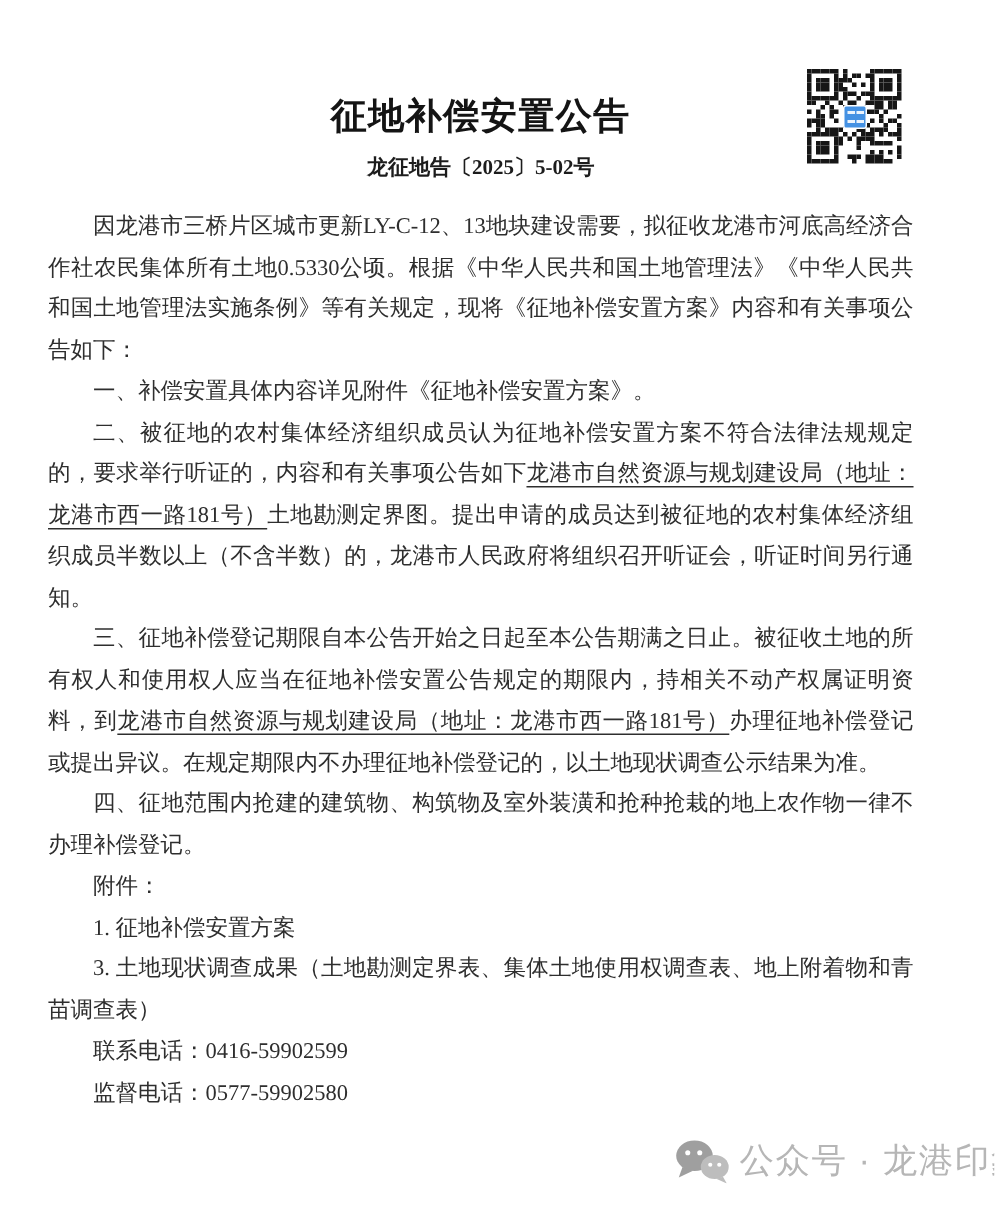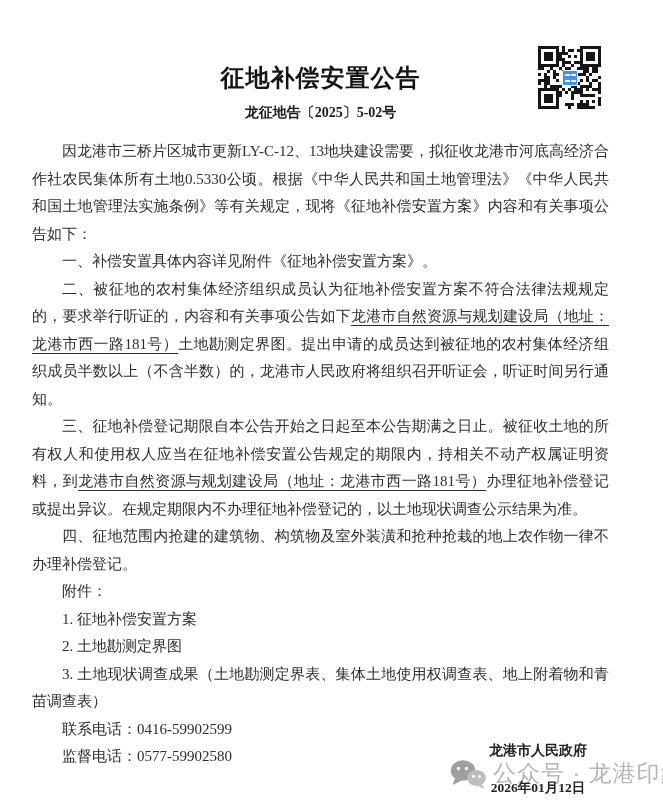--- a/index.html
+++ b/index.html
@@ -302,21 +302,20 @@
     <div class="doc-number">龙征地告〔2025〕5-02号</div>
 
     <div class="body-text">
       <p><span>因龙港市三桥片区城市更新LY-C-12、13地块建设需要，拟征收龙港市河底高经济合作社农民集体所有土地0.5330公顷。根据《中华人民共和国土地管理法》《中华人民共和国土地管理法实施条例》等有关规定，现将《征地补偿安置方案》内容和有关事项公告如下：</span></p>
       <p><span>一、补偿安置具体内容详见附件《征地补偿安置方案》。</span></p>
       <p><span>二、被征地的农村集体经济组织成员认为征地补偿安置方案不符合法律法规规定的，要求举行听证的，内容和有关事项公告如下</span><span class="u-seg">龙港市自然资源与规划建设局（地址：龙港市西一路181号）</span><span>土地勘测定界图。提出申请的成员达到被征地的农村集体经济组织成员半数以上（不含半数）的，龙港市人民政府将组织召开听证会，听证时间另行通知。</span></p>
       <p><span>三、征地补偿登记期限自本公告开始之日起至本公告期满之日止。被征收土地的所有权人和使用权人应当在征地补偿安置公告规定的期限内，持相关不动产权属证明资料，到</span><span class="u-seg">龙港市自然资源与规划建设局（地址：龙港市西一路181号）</span><span>办理征地补偿登记或提出异议。在规定期限内不办理征地补偿登记的，以土地现状调查公示结果为准。</span></p>
       <p><span>四、征地范围内抢建的建筑物、构筑物及室外装潢和抢种抢栽的地上农作物一律不办理补偿登记。</span></p>
       <p>附件：</p>
       <p>1. 征地补偿安置方案</p>
-      <p>2. 土地勘测定界图</p>
       <p>3. 土地现状调查成果（土地勘测定界表、集体土地使用权调查表、地上附着物和青苗调查表）</p>
       <p>联系电话：0416-59902599</p>
       <p>监督电话：0577-59902580</p>
     </div>
   </div>
 
   <div class="watermark">
     <svg class="wm-icon" width="36" height="30" viewBox="0 0 36 30">
       <g fill="#9f9f9f">
         <ellipse cx="13" cy="11.5" rx="12.2" ry="10.2"></ellipse>
@@ -327,18 +326,14 @@
       <g fill="#bdbdbd">
         <ellipse cx="26.5" cy="19" rx="9.3" ry="8"></ellipse>
         <polygon points="32,25.5 34.5,30 27.5,26.8"></polygon>
       </g>
       <circle cx="23.5" cy="17.5" r="1.4" fill="#ffffff"></circle>
       <circle cx="29.5" cy="17.5" r="1.4" fill="#ffffff"></circle>
     </svg>
     <span>公众号 · 龙港印象</span>
   </div>
 
-  <div class="footer-block">
-    <div class="footer-issuer">龙港市人民政府</div>
-    <div class="footer-date">2026年01月12日</div>
-  </div>
 
 </div>
 
 </body></html>

